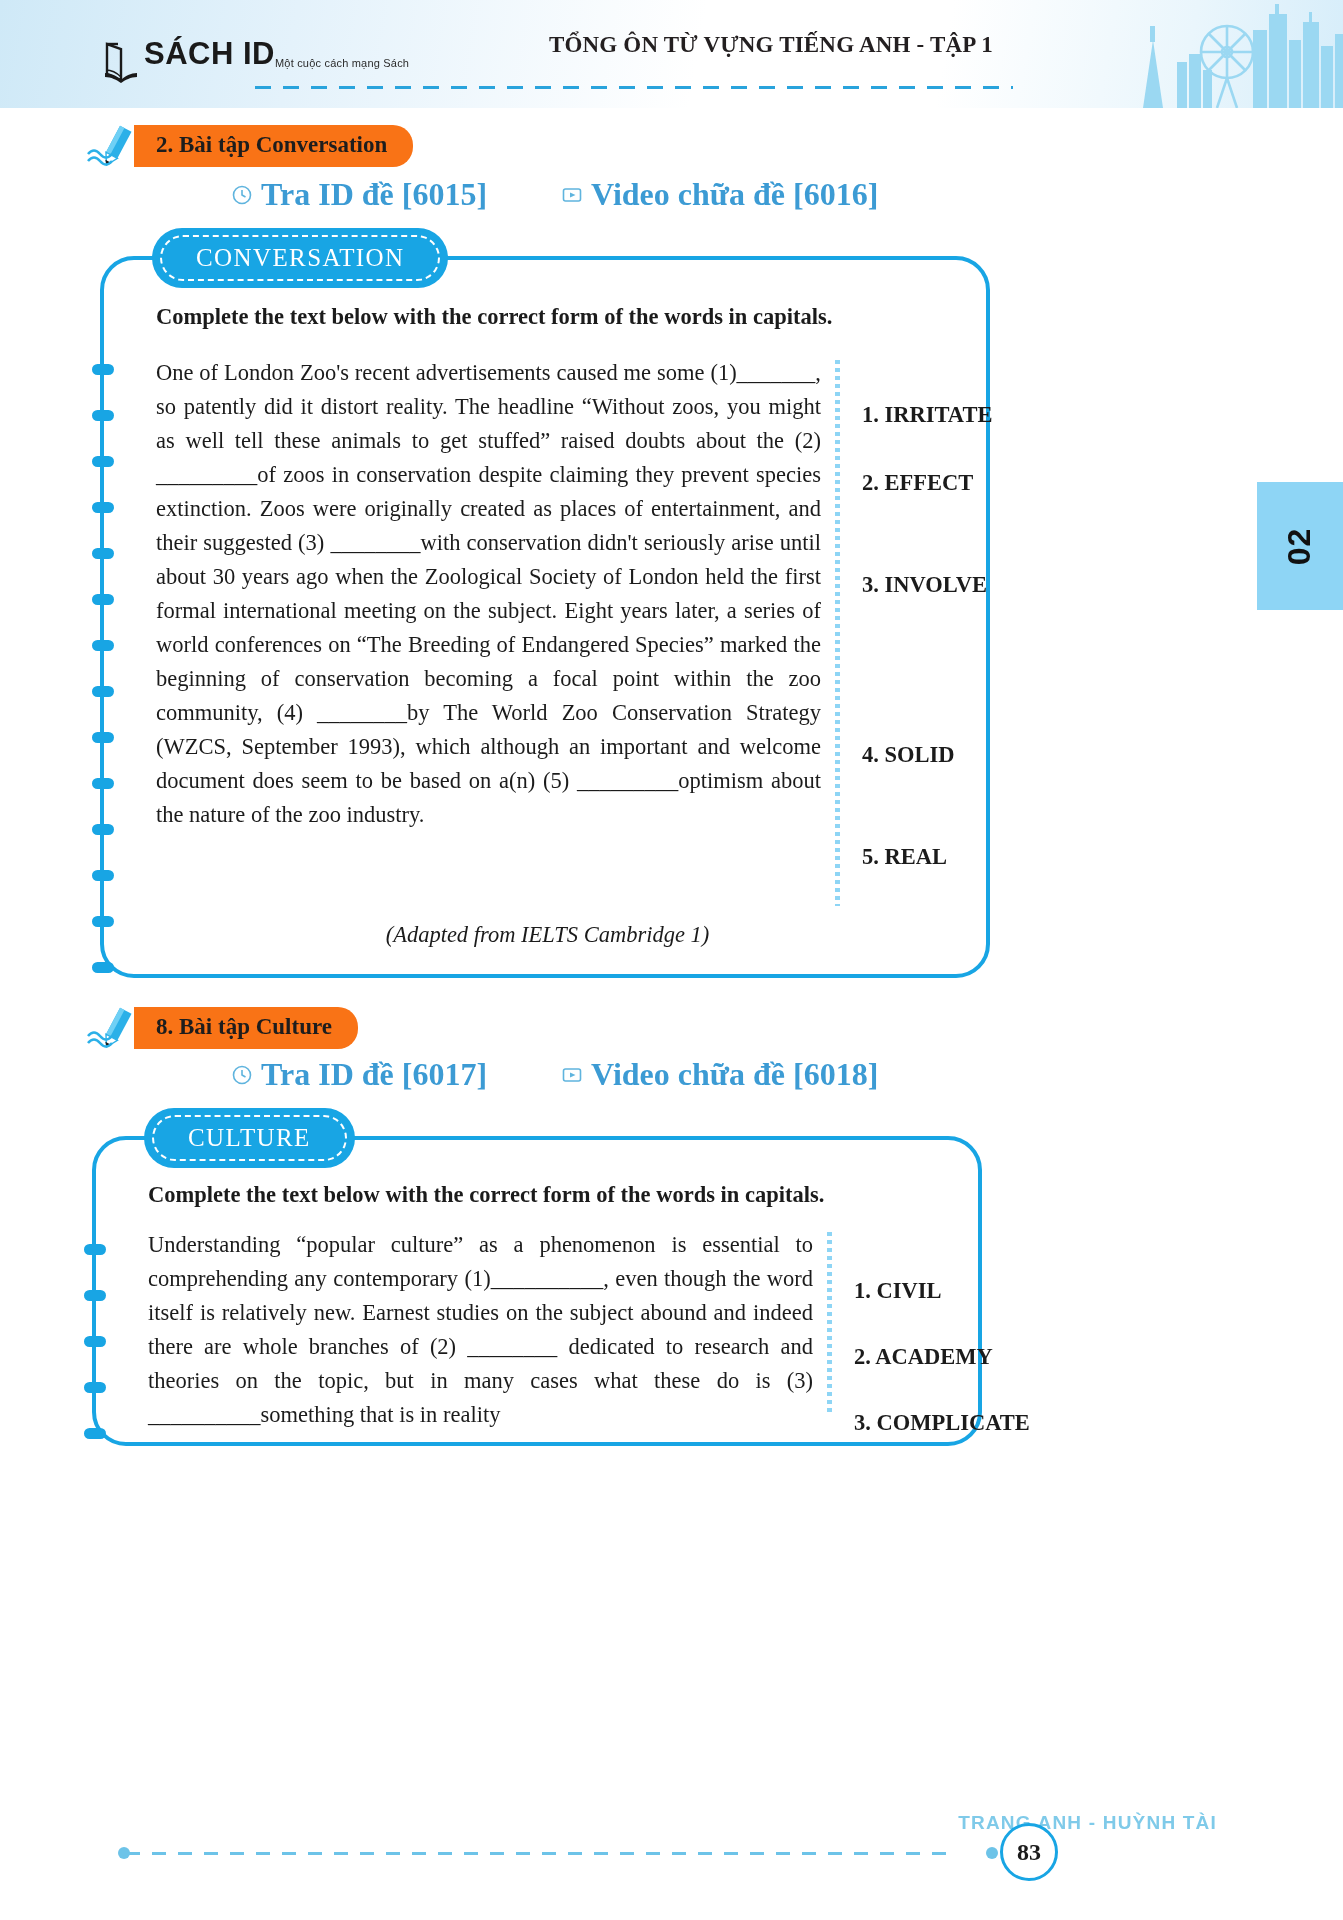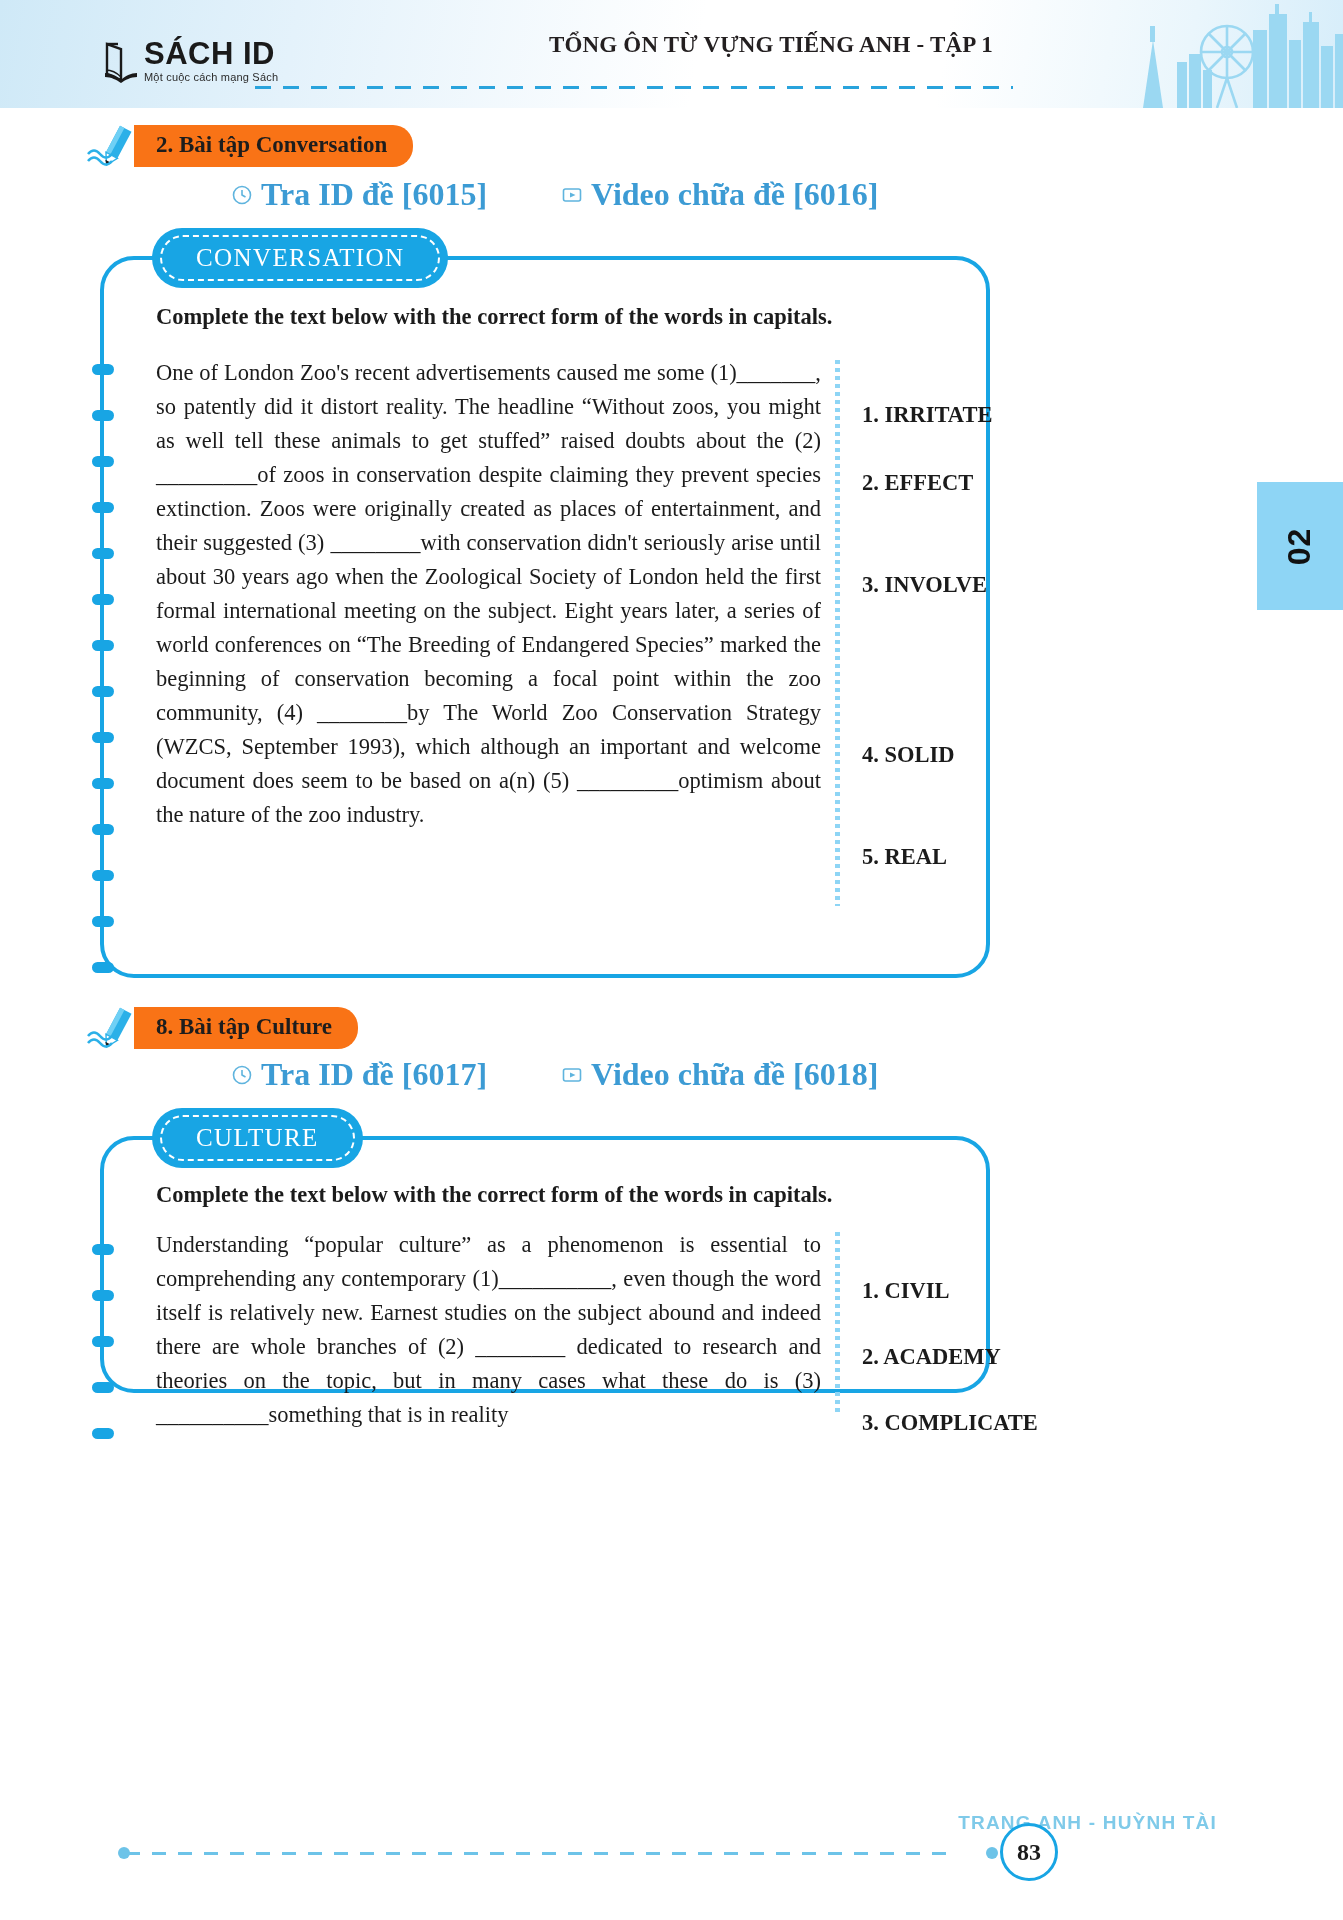--- a/index.html
+++ b/index.html
@@ -19,21 +19,21 @@
     overflow: hidden;
   }
   .skyline {
     position: absolute; right: 0; top: 0; height: 108px; width: 340px;
   }
   .logo-wrap {
     position: absolute; left: 104px; top: 38px;
     display: flex; align-items: flex-start; gap: 6px;
   }
   .logo-mark { width: 34px; height: 44px; flex: none; margin-top: 2px; }
-  .logo-text { display: flex; flex-direction: column; line-height: 1; }
+  .logo-text { display: flex; line-height: 1; align-items: flex-end; }
   .logo-title {
     font-family: "Liberation Sans", sans-serif;
     font-weight: bold; font-size: 31px; letter-spacing: 0.5px;
     color: #1a1a1a;
   }
   .logo-sub {
     font-family: "Liberation Sans", sans-serif;
     font-size: 11px; color: #2b2b2b; margin-top: 3px; letter-spacing: 0.2px;
   }
   .header-title {
@@ -292,20 +292,21 @@
       <div class="passage" style="width:665px;">One of London Zoo's recent advertisements caused me some (1)_______, so patently did it distort reality. The headline “Without zoos, you might as well tell these animals to get stuffed” raised doubts about the (2) _________of zoos in conservation despite claiming they prevent species extinction. Zoos were originally created as places of entertainment, and their suggested (3) ________with conservation didn't seriously arise until about 30 years ago when the Zoological Society of London held the first formal international meeting on the subject. Eight years later, a series of world conferences on “The Breeding of Endangered Species” marked the beginning of conservation becoming a focal point within the zoo community, (4) ________by The World Zoo Conservation Strategy (WZCS, September 1993), which although an important and welcome document does seem to be based on a(n) (5) _________optimism about the nature of the zoo industry.</div>
       <div class="divider" style="height:546px;"></div>
       <div class="wordlist" style="height:546px;">
         <div class="w" style="top:30px;">1. IRRITATE</div>
         <div class="w" style="top:98px;">2. EFFECT</div>
         <div class="w" style="top:200px;">3. INVOLVE</div>
         <div class="w" style="top:370px;">4. SOLID</div>
         <div class="w" style="top:472px;">5. REAL</div>
       </div>
     </div>
+    <div class="source">(Adapted from IELTS Cambridge 1)</div>
   </div>
 </div>
 
 <div class="section-heading" style="left:86px; top:1006px;">
   <svg class="pencil-icon" viewBox="0 0 54 44">
     <g transform="rotate(28 30 20)">
       <rect x="25" y="2" width="13" height="30" fill="#2bb0e8"></rect>
       <rect x="25" y="2" width="5" height="30" fill="#6fd0f5"></rect>
       <polygon points="25,32 38,32 31.5,43" fill="#ffffff" stroke="#2bb0e8" stroke-width="1.4"></polygon>
       <polygon points="28,39 35,39 31.5,43" fill="#1b1b1b"></polygon>
@@ -330,21 +331,21 @@
     <span class="ic">
       <svg viewBox="0 0 20 20">
           <rect x="1.5" y="4" width="17" height="12" rx="2" fill="none" stroke="#5fb4de" stroke-width="1.6"></rect>
           <polygon points="8,7.5 13.5,10 8,12.5" fill="#5fb4de"></polygon>
         </svg>
     </span>
     <span>Video chữa đề [6018]</span>
   </a>
 </div>
 
-<div class="card" style="left:100px; top:1136px; width:890px; height:257px;">
+<div class="card" style="left:92px; top:1136px; width:890px; height:310px;">
   <div class="card-badge">
     <span>CULTURE</span>
   </div>
   <div class="spiral">
     <i style="top:58px"></i>
       <i style="top:104px"></i>
       <i style="top:150px"></i>
       <i style="top:196px"></i>
       <i style="top:242px"></i>
   </div>

